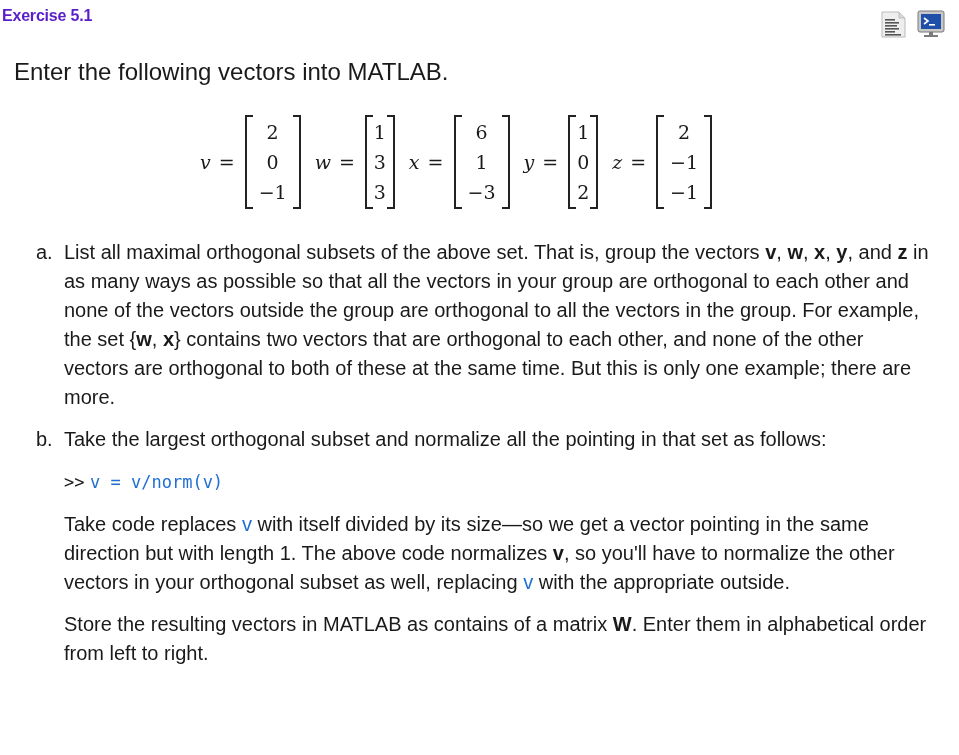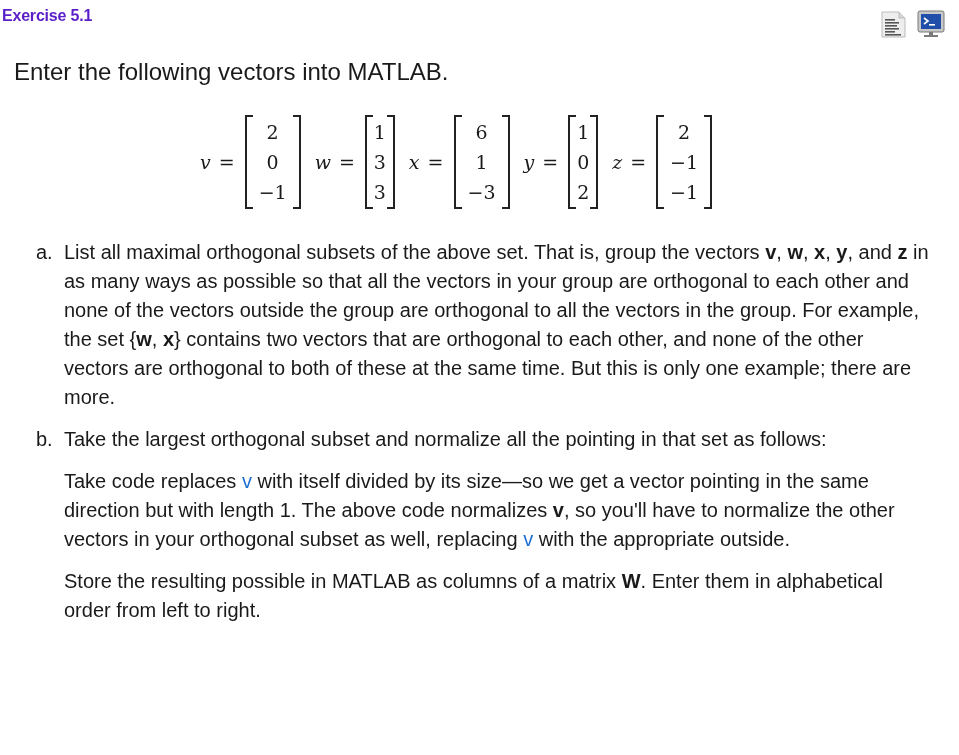--- a/index.html
+++ b/index.html
@@ -161,17 +161,18 @@
   <div class="item">
     <span class="item-label">a.</span>
     <div class="item-body">
       <p><span>List all maximal orthogonal subsets of the above set. That is, group the vectors </span><b>v</b><span>, </span><b>w</b><span>, </span><b>x</b><span>, </span><b>y</b><span>, and </span><b>z</b><span> in as many ways as possible so that all the vectors in your group are orthogonal to each other and none of the vectors outside the group are orthogonal to all the vectors in the group. For example, the set {</span><b>w</b><span>, </span><b>x</b><span>} contains two vectors that are orthogonal to each other, and none of the other vectors are orthogonal to both of these at the same time. But this is only one example; there are more.</span></p>
     </div>
   </div>
   <div class="item">
     <span class="item-label">b.</span>
     <div class="item-body">
       <p>Take the largest orthogonal subset and normalize all the pointing in that set as follows:</p>
+      <p><span class="code prompt">&gt;&gt;</span> <span class="code">v = v/norm(v)</span></p>
       <p><span>Take code replaces </span><span class="blue">v</span><span> with itself divided by its size—so we get a vector pointing in the same direction but with length 1. The above code normalizes </span><b>v</b><span>, so you'll have to normalize the other vectors in your orthogonal subset as well, replacing </span><span class="blue">v</span><span> with the appropriate outside.</span></p>
-      <p><span>Store the resulting possible in MATLAB as columns of a matrix </span><b>W</b><span>. Enter them in alphabetical order from left to right.</span></p>
+      <p><span>Store the resulting vectors in MATLAB as contains of a matrix </span><b>W</b><span>. Enter them in alphabetical order from left to right.</span></p>
     </div>
   </div>
 </div>
 
 </body></html>

